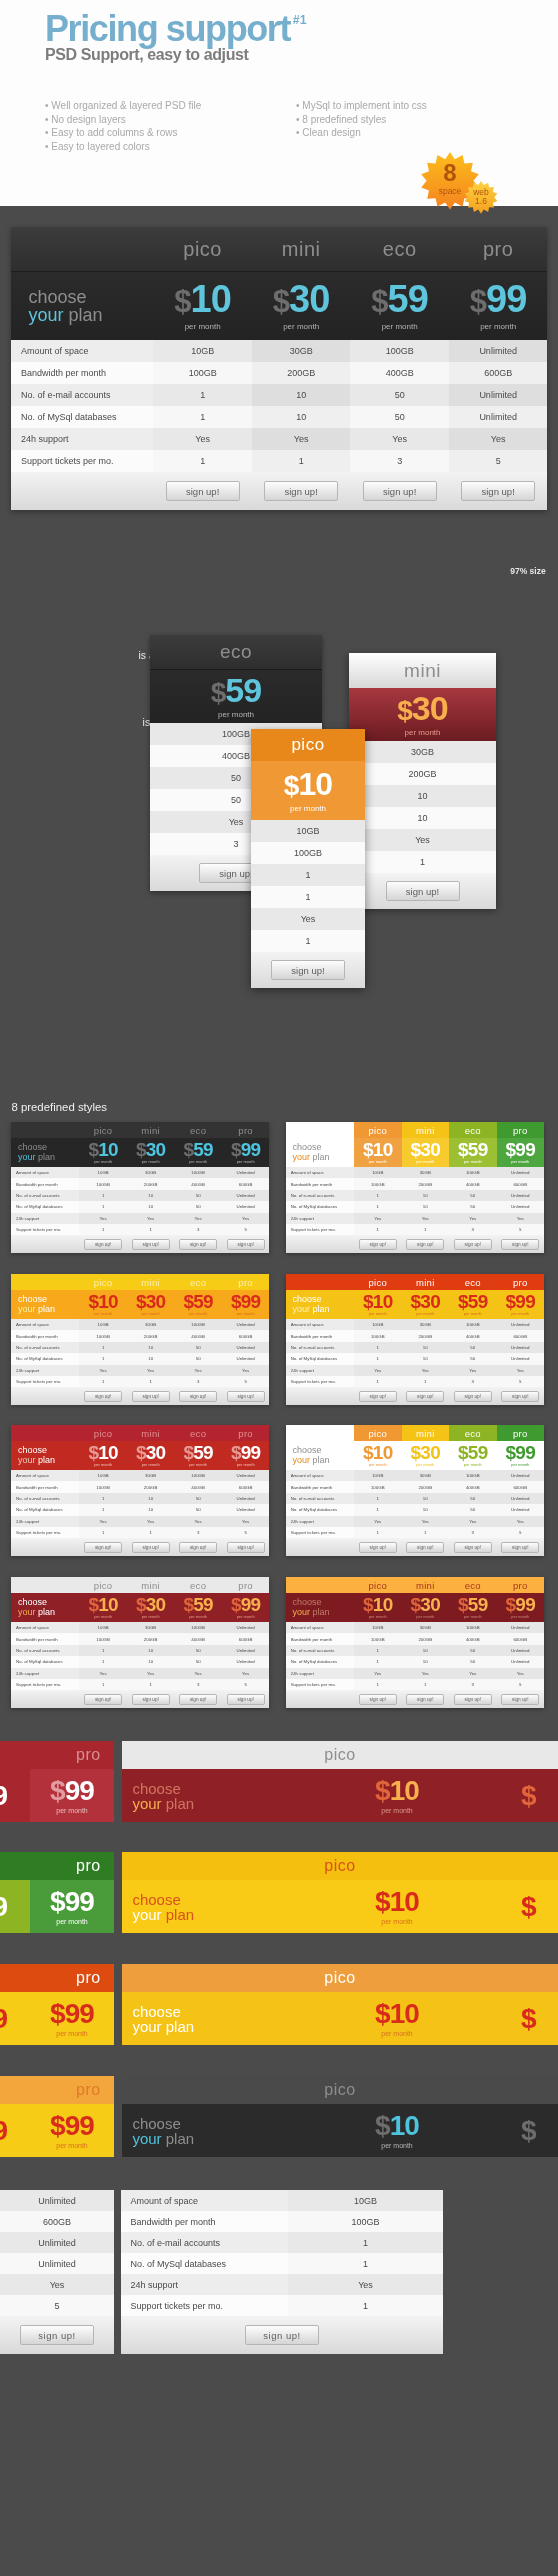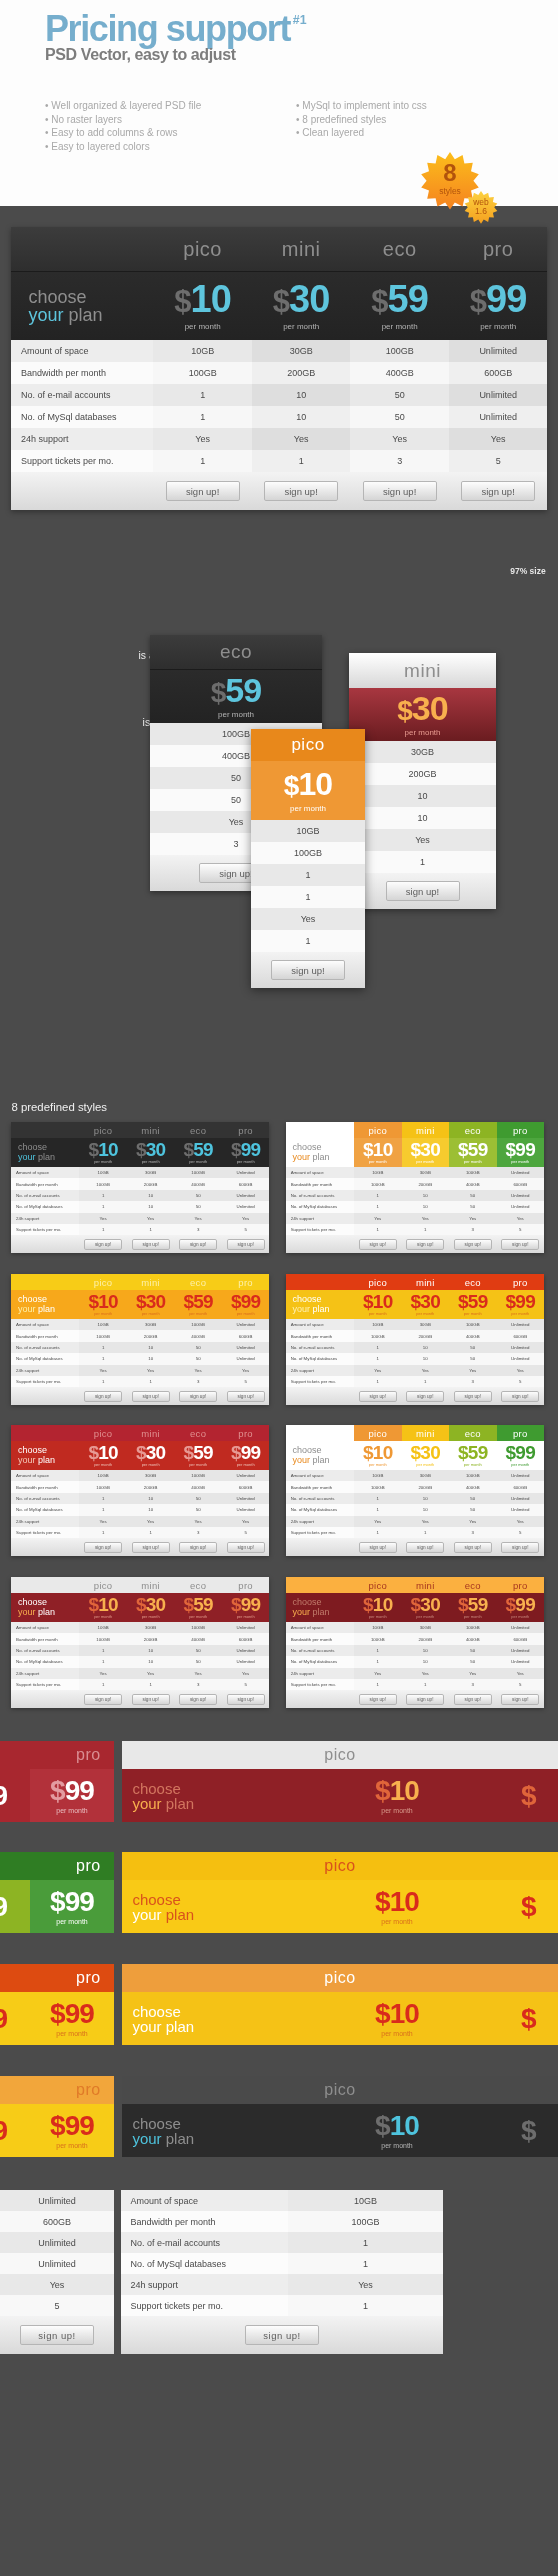--- a/index.html
+++ b/index.html
@@ -40,21 +40,21 @@
   .feat-item .bl{ color:#a9a9a9; margin-right:2.8px; }
 
   
   .burst{
     position:absolute; text-align:center; color:#8a4a12;
   }
   .burst-big{
     left:420px; top:152px; width:60px; height:60px;
   }
   .burst-sm{
-    left:464px; top:191px; width:34px; height:34px;
+    left:464px; top:181px; width:34px; height:34px;
   }
   .burst svg{ position:absolute; left:0; top:0; }
   .burst-lbl{ position:absolute; width:100%; left:0; }
   .b8{ top:8.5px; font-size:24px; font-weight:bold; color:#b2530c; line-height:24px;}
   .bstyles{ top:34px; font-size:8.5px; color:#b2530c; }
   .bweb{ top:6.6px; font-size:8.5px; color:#b2530c; line-height:9.5px; font-weight:normal;}
 
   .bigtable{
     position:absolute; left:11.4px; top:227px; width:536px;
     box-shadow:0 1.9px 5.7px rgba(0,0,0,.35);
@@ -193,50 +193,50 @@
   .divider-v{ position:absolute; background:#4b4b4b; }
 </style>
 </head>
 <body>
 
 <div class="head-band">
   <div class="title-wrap">
     <div>
       <span class="title-main">Pricing support</span><span class="title-sup">#1</span>
     </div>
-    <div class="title-sub">PSD Vector, easy to adjust</div>
+    <div class="title-sub">PSD Support, easy to adjust</div>
   </div>
 
   <div class="feat-cols">
     <div class="feat-col">
       <div class="feat-item"><span class="bl">•</span><span>Well organized &amp; layered PSD file</span></div>
-      <div class="feat-item"><span class="bl">•</span><span>No raster layers</span></div>
+      <div class="feat-item"><span class="bl">•</span><span>No design layers</span></div>
       <div class="feat-item"><span class="bl">•</span><span>Easy to add columns &amp; rows</span></div>
       <div class="feat-item"><span class="bl">•</span><span>Easy to layered colors</span></div>
     </div>
     <div class="feat-col">
       <div class="feat-item"><span class="bl">•</span><span>MySql to implement into css</span></div>
       <div class="feat-item"><span class="bl">•</span><span>8 predefined styles</span></div>
-      <div class="feat-item"><span class="bl">•</span><span>Clean layered</span></div>
+      <div class="feat-item"><span class="bl">•</span><span>Clean design</span></div>
     </div>
   </div>
 </div>
 
 <div class="burst burst-big">
   <svg width="60" height="60" viewBox="0 0 100 100">
     <defs>
         <linearGradient id="gb" x1="0" y1="0" x2="0" y2="1">
       <stop offset="0%" stop-color="#fcbe1b"></stop>
           <stop offset="100%" stop-color="#f58220"></stop>
     </linearGradient>
       </defs>
     <polygon fill="url(#gb)" points="50,0 58,12 71,5 74,19 88,18 85,32 98,37 89,48 98,59 85,64 88,78 74,77 71,91 58,84 50,96 42,84 29,91 26,77 12,78 15,64 2,59 11,48 2,37 15,32 12,18 26,19 29,5 42,12"></polygon>
   </svg>
   <div class="burst-lbl b8">8</div>
-  <div class="burst-lbl bstyles">styles</div>
+  <div class="burst-lbl bstyles">space</div>
 </div>
 <div class="burst burst-sm">
   <svg width="34" height="34" viewBox="0 0 100 100">
     <defs>
         <linearGradient id="gs" x1="0" y1="0" x2="0" y2="1">
       <stop offset="0%" stop-color="#fcd240"></stop>
           <stop offset="100%" stop-color="#f5a01f"></stop>
     </linearGradient>
       </defs>
     <polygon fill="url(#gs)" points="50,0 58,12 71,5 74,19 88,18 85,32 98,37 89,48 98,59 85,64 88,78 74,77 71,91 58,84 50,96 42,84 29,91 26,77 12,78 15,64 2,59 11,48 2,37 15,32 12,18 26,19 29,5 42,12"></polygon>

